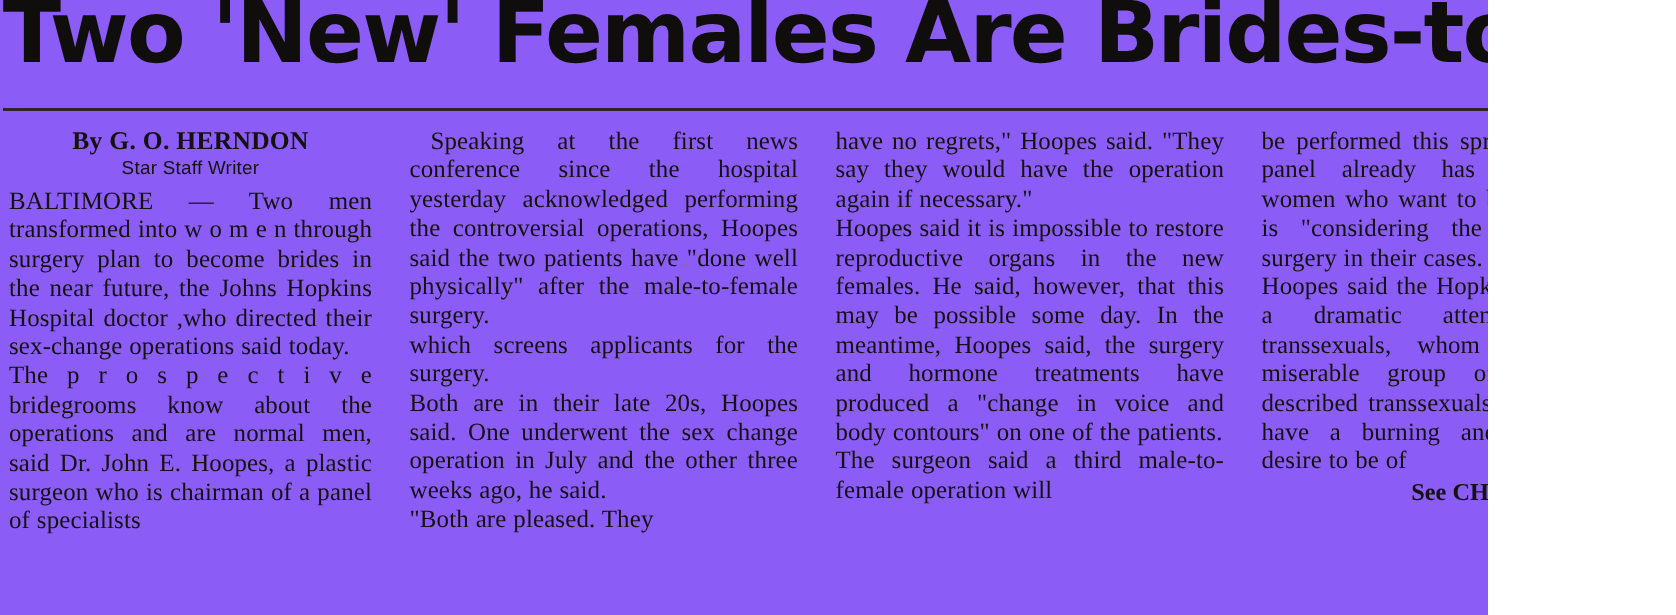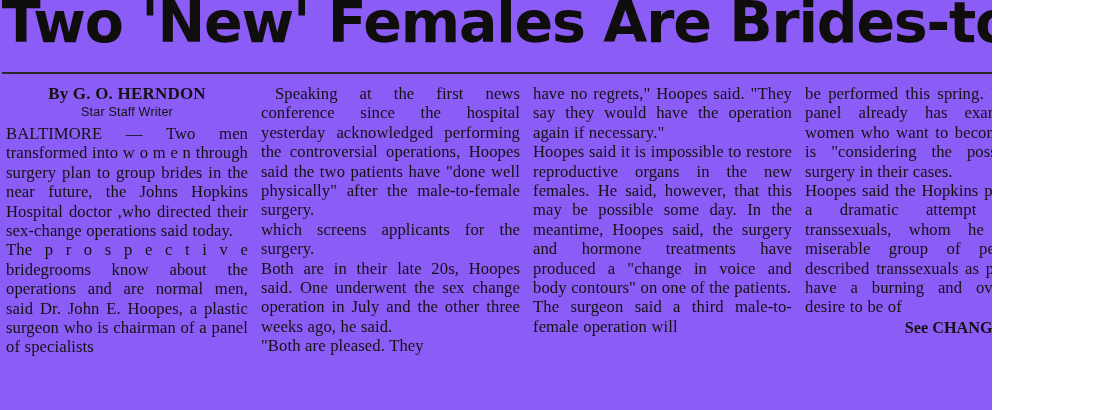--- a/index.html
+++ b/index.html
@@ -38,21 +38,21 @@
     height: 2px;
     background: #2a2724;
   }
   .columns {
     position: absolute;
     left: 6px;
     top: 84px;
     width: 1105px;
     height: 322px;
     display: flex;
-    gap: 4px;
+    gap: 16px;
   }
   .col {
     width: 251px;
     padding-right: 9px;
     box-sizing: border-box;
   }
   .col:nth-child(2), .col:nth-child(3) { width: 268px; }
   .col:nth-child(4) { width: 268px; padding-right: 0; }
   .byline {
     font-family: "Liberation Serif", serif;
@@ -96,21 +96,21 @@
 <div id="page">
 
   <div class="headline">Two 'New' Females Are Brides-to-Be</div>
   <div class="rule"></div>
 
   <div class="columns">
 
     <div class="col">
       <div class="byline">By G. O. HERNDON</div>
       <div class="byline-sub">Star Staff Writer</div>
-      <p class="body">BALTIMORE — Two men transformed into w o m e n through surgery plan to group brides in the near future, the Johns Hopkins Hospital doctor ,who directed their sex-change operations said today.</p>
+      <p class="body">BALTIMORE — Two men transformed into w o m e n through surgery plan to become brides in the near future, the Johns Hopkins Hospital doctor ,who directed their sex-change operations said today.</p>
       <p class="body indent">The p r o s p e c t i v e bridegrooms know about the operations and are normal men, said Dr. John E. Hoopes, a plastic surgeon who is chairman of a panel of specialists</p>
     </div>
 
     <div class="col">
       <p class="body indent">Speaking at the first news conference since the hospital yesterday acknowledged performing the controversial operations, Hoopes said the two patients have "done well physically" after the male-to-female surgery.</p>
       <p class="body">which screens applicants for the surgery.</p>
       <p class="body indent">Both are in their late 20s, Hoopes said. One underwent the sex change operation in July and the other three weeks ago, he said.</p>
       <p class="body indent spread">"Both are pleased. They</p>
     </div>
 

